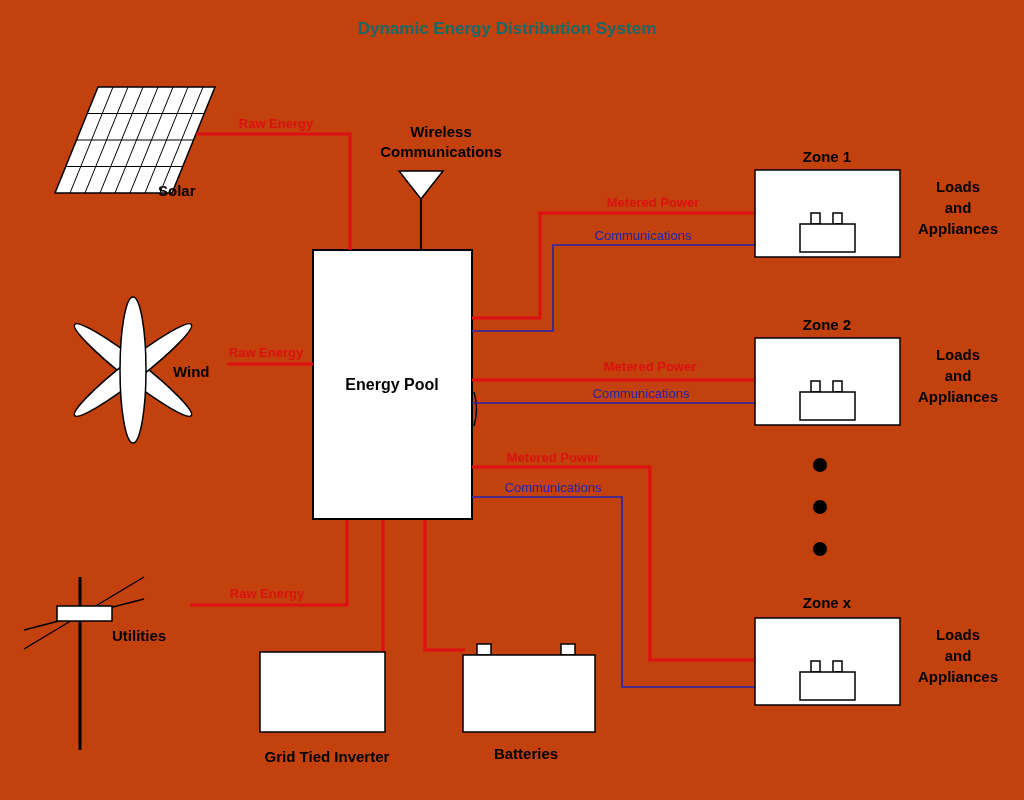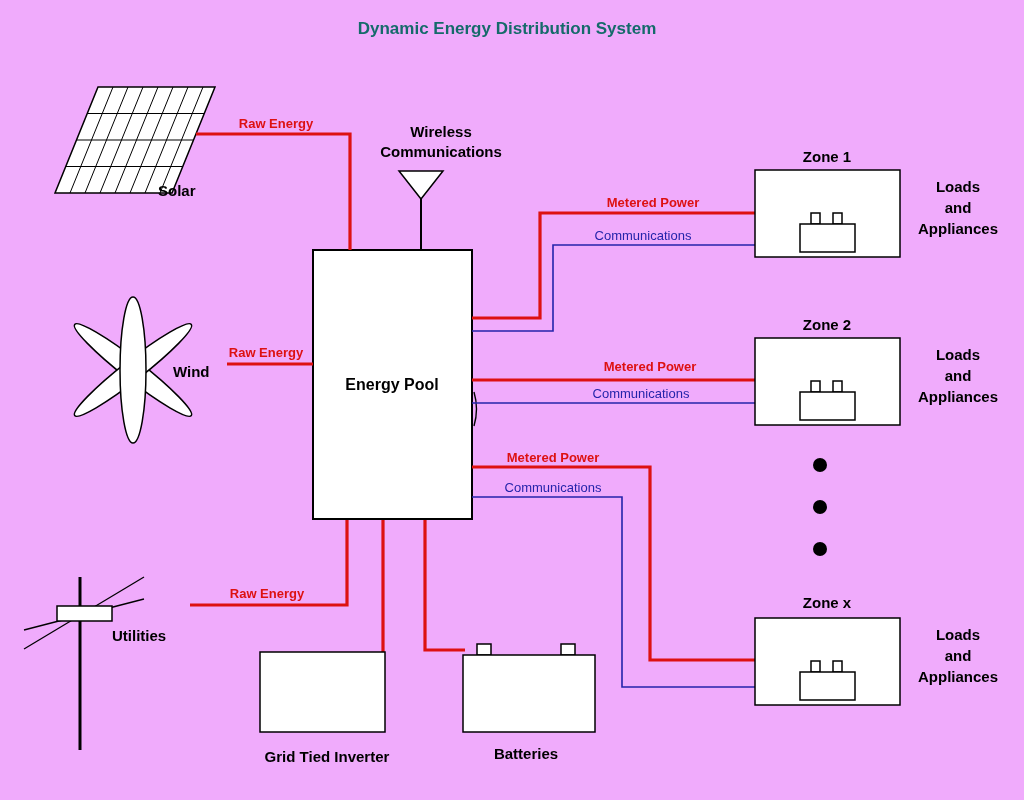--- a/index.html
+++ b/index.html
@@ -1,16 +1,16 @@
 <!DOCTYPE html>
 <html><head>
 <meta charset="utf-8">
 <style>
   html,body{margin:0;padding:0;background:#ffffff;}
-  .stage{position:relative;width:1024px;height:800px;background:#f0abfc;overflow:hidden;}
+  .stage{position:relative;width:1024px;height:800px;background:#c2410c;overflow:hidden;}
   svg{display:block;}
   text{font-family:"Liberation Sans","DejaVu Sans",sans-serif;}
   .title{font-size:17px;font-weight:bold;text-anchor:middle;}
   .lbl{font-size:15px;font-weight:bold;fill:#000000;}
   .lbl16{font-size:16px;font-weight:bold;fill:#000000;}
   .mid{text-anchor:middle;}
   .link-lbl{font-size:13px;font-weight:bold;text-anchor:middle;}
   .link-lbl-c{font-size:13px;font-weight:normal;text-anchor:middle;}
   .shape{fill:#ffffff;stroke:#000000;stroke-width:1.5;}
   .shape2{fill:#ffffff;stroke:#000000;stroke-width:2;}

